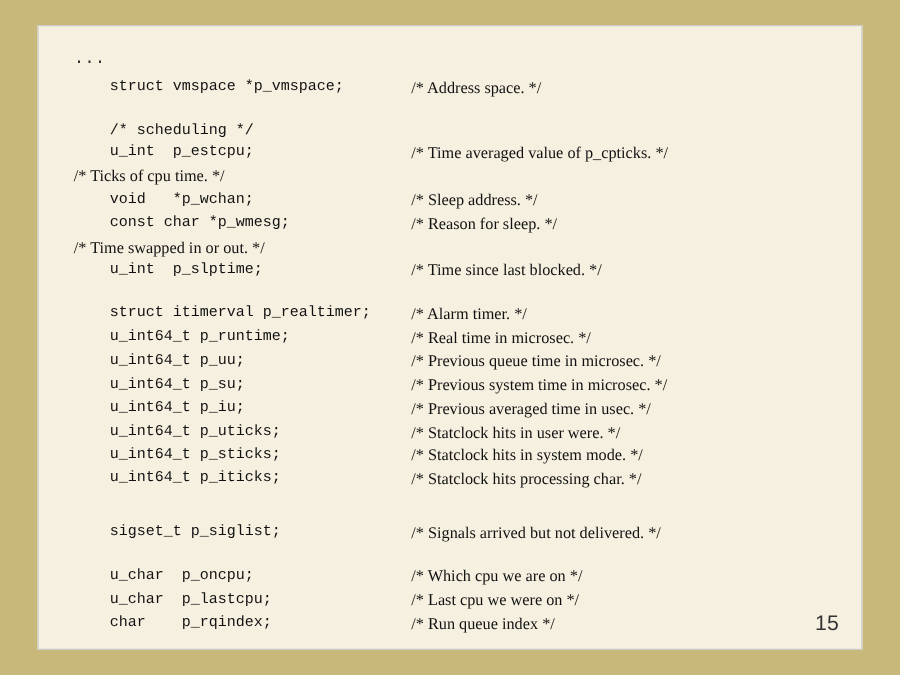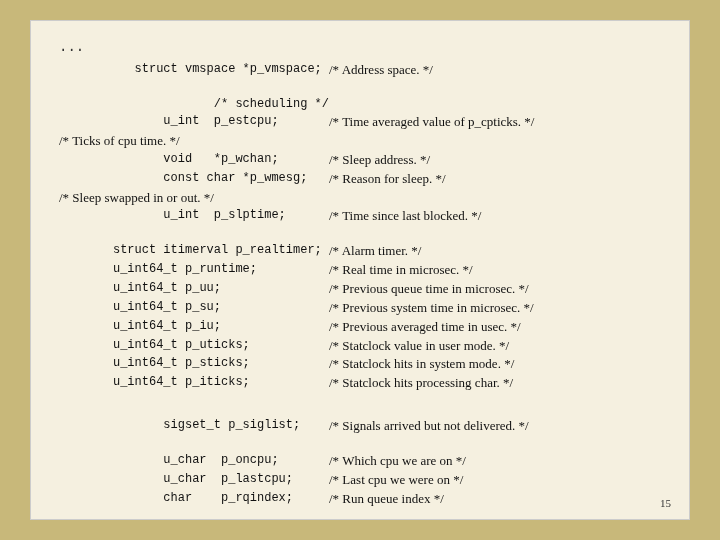--- a/index.html
+++ b/index.html
@@ -38,42 +38,41 @@
     }
     .code-block {
       display: flex;
       flex-direction: column;
       margin-bottom: 8px;
     }
     .code-line {
       display: flex;
       flex-direction: row;
       line-height: 1.45;
-      text-align: right;
     }
     .code-left {
       font-family: 'Courier New', Courier, monospace;
       font-size: 12px;
       color: #111;
       min-width: 270px;
       white-space: pre;
     }
     .code-right {
       font-family: 'Times New Roman', Times, serif;
       font-size: 13px;
       color: #111;
       white-space: pre;
     }
     .page-number {
       position: absolute;
       bottom: 10px;
       right: 18px;
-      font-size: 11px;
+      font-size: 17px;
       color: #333;
-      font-family: Liberation Serif, serif;
+      font-family: Liberation Sans, sans-serif;
     }
     .section-gap {
       height: 8px;
     }
   </style>
 </head>
 <body>
 
 <div class="slide">
   <div class="ellipsis-top">...</div>
@@ -102,21 +101,21 @@
       </div>
       <div class="code-line">
         <span class="code-left">    void   *p_wchan;       </span>
         <span class="code-right">/* Sleep address. */</span>
       </div>
       <div class="code-line">
         <span class="code-left">    const char *p_wmesg;   </span>
         <span class="code-right">/* Reason for sleep. */</span>
       </div>
       <div class="code-line">
-        <span class="code-right">/* Sleep swapped in or out. */</span>
+        <span class="code-right">/* Time swapped in or out. */</span>
       </div>
       <div class="code-line">
         <span class="code-left">    u_int  p_slptime;      </span>
         <span class="code-right">/* Time since last blocked. */</span>
       </div>
     </div>
 
     <div class="section-gap"></div>
 
     <div class="code-block">
@@ -135,21 +134,21 @@
       <div class="code-line">
         <span class="code-left">    u_int64_t p_su;               </span>
         <span class="code-right">/* Previous system time in microsec. */</span>
       </div>
       <div class="code-line">
         <span class="code-left">    u_int64_t p_iu;               </span>
         <span class="code-right">/* Previous averaged time in usec. */</span>
       </div>
       <div class="code-line">
         <span class="code-left">    u_int64_t p_uticks;           </span>
-        <span class="code-right">/* Statclock value in user mode. */</span>
+        <span class="code-right">/* Statclock hits in user were. */</span>
       </div>
       <div class="code-line">
         <span class="code-left">    u_int64_t p_sticks;           </span>
         <span class="code-right">/* Statclock hits in system mode. */</span>
       </div>
       <div class="code-line">
         <span class="code-left">    u_int64_t p_iticks;           </span>
         <span class="code-right">/* Statclock hits processing char. */</span>
       </div>
     </div>

